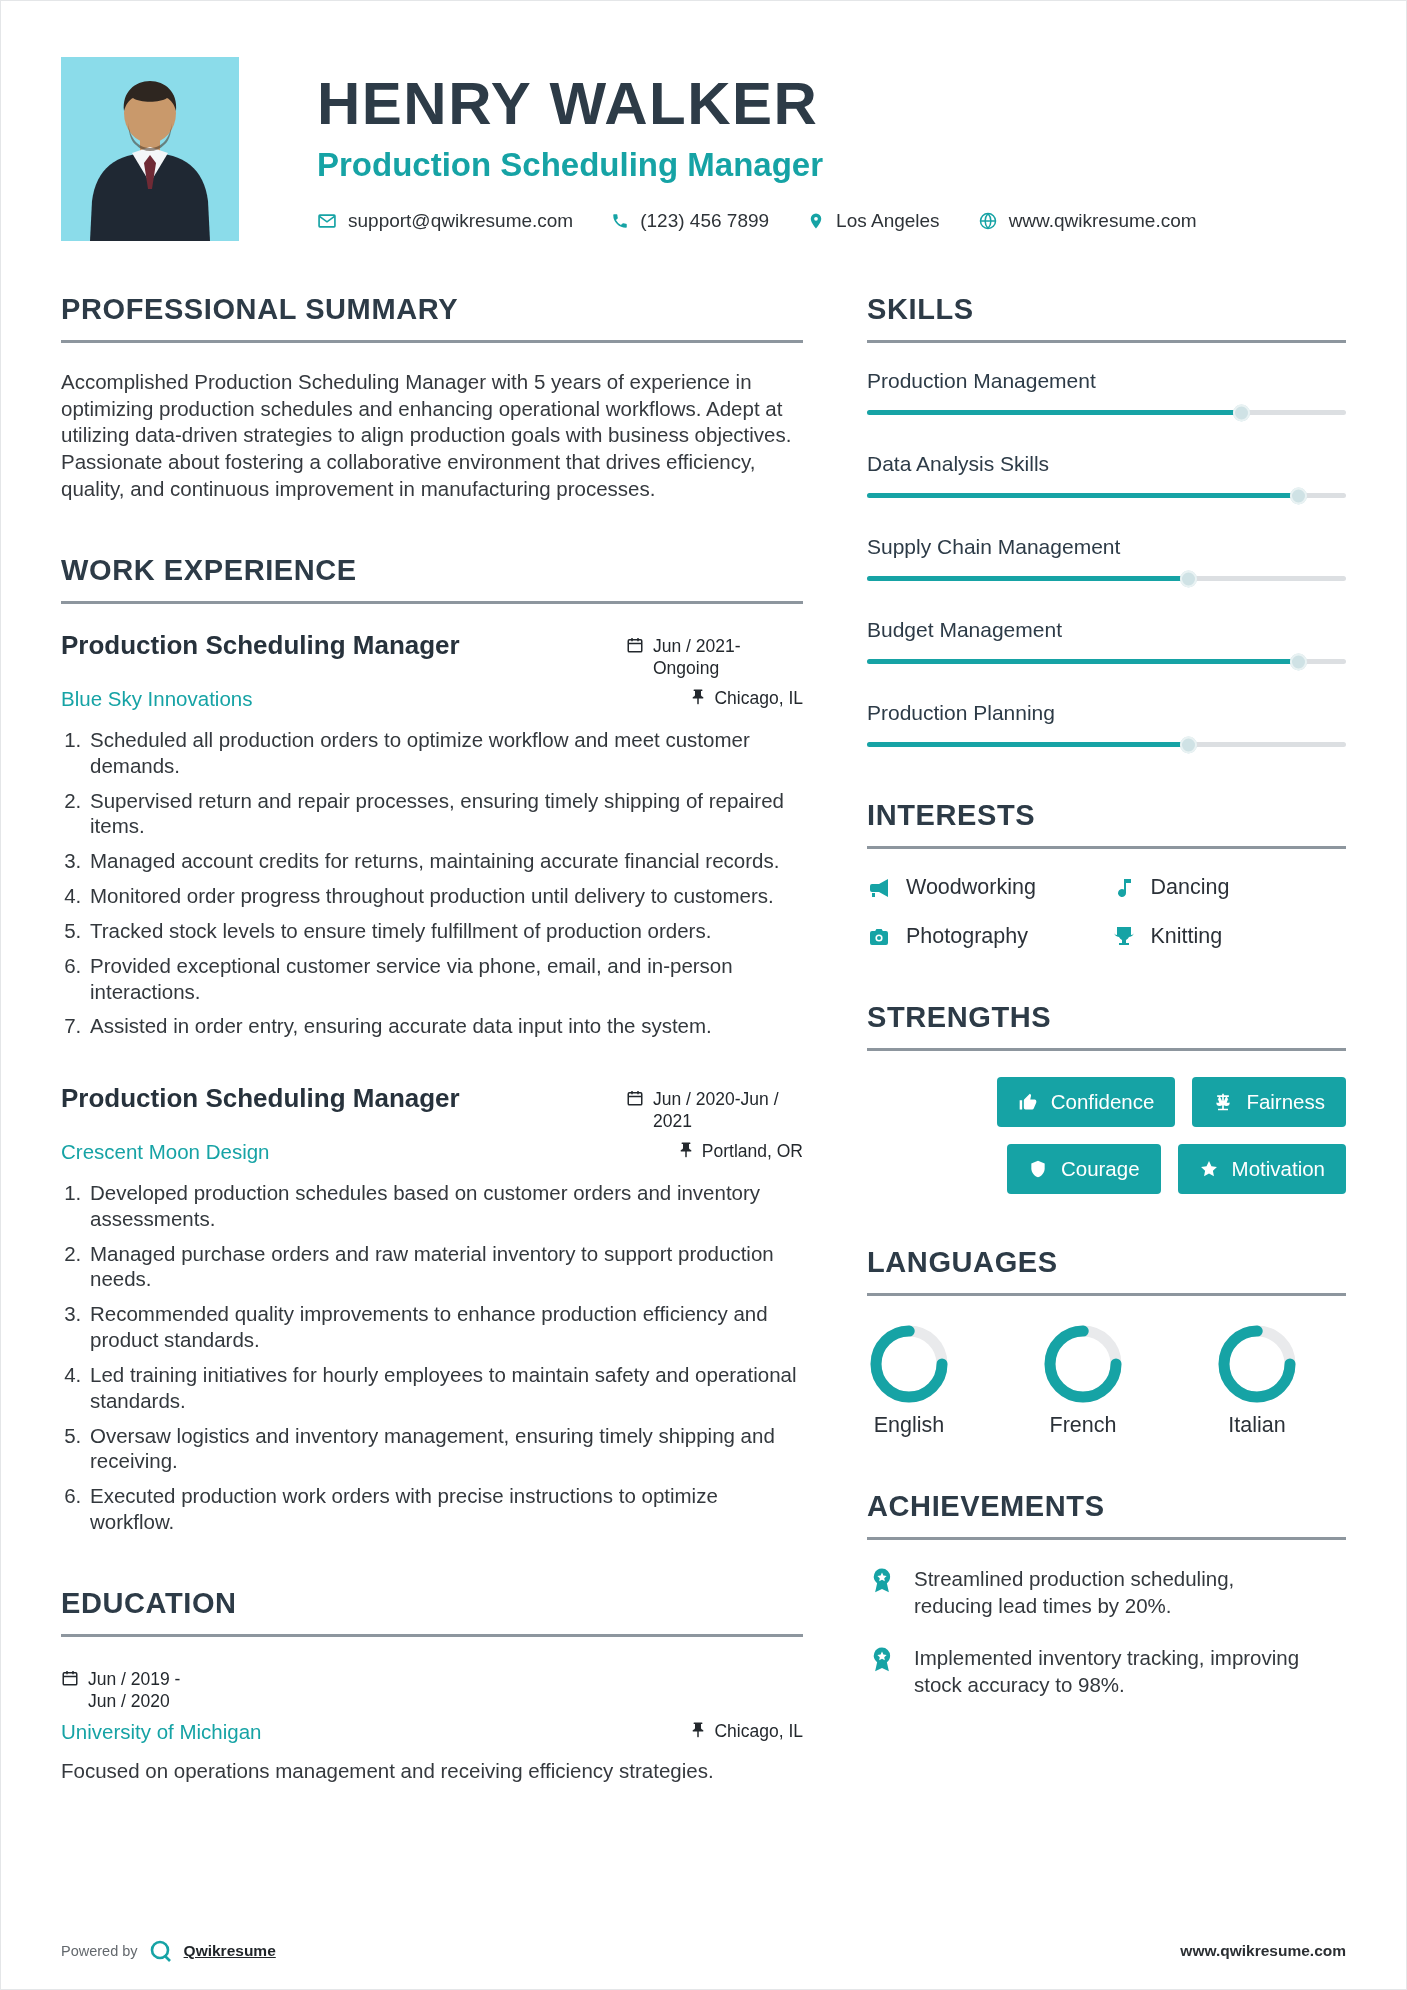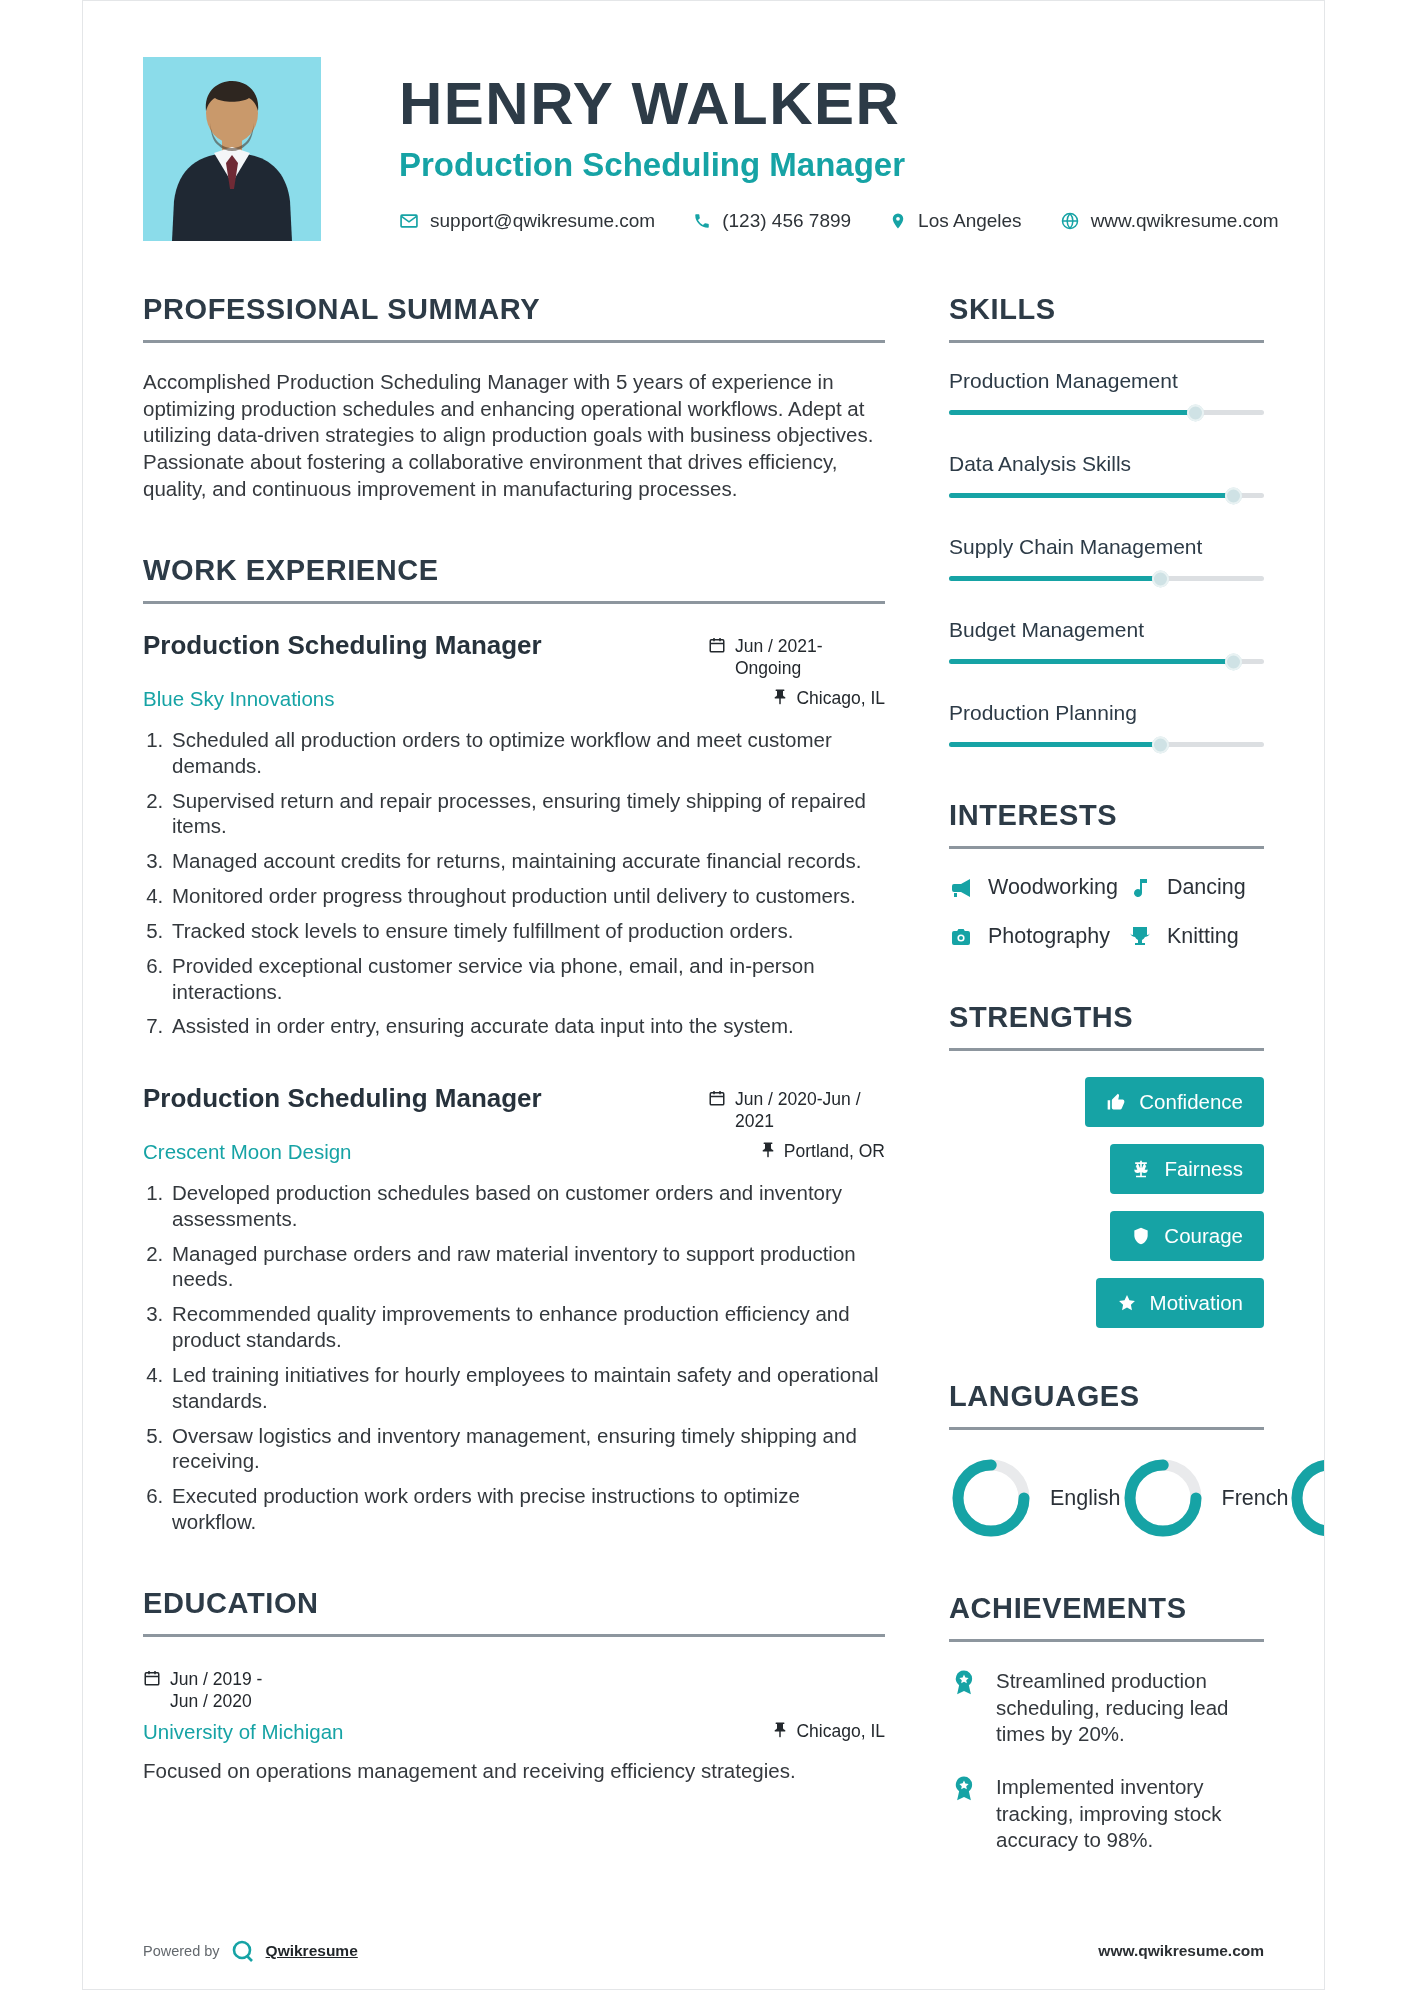--- a/index.html
+++ b/index.html
@@ -1,19 +1,19 @@
 <!DOCTYPE html>
 <html><head>
 <meta charset="utf-8">
 <title>Resume</title>
 <style>
   * { margin:0; padding:0; box-sizing:border-box; }
   html,body { background:#ffffff; }
   body { font-family:"Liberation Sans", sans-serif; color:#33383d; }
-  .page { width:1243px; height:1990px; margin:0 auto; background:#fff; position:relative;
+  .page { width:1407px; height:1990px; margin:0 auto; background:#fff; position:relative;
           border:1px solid #e4e6e8; overflow:hidden; }
 
   
   .header { display:flex; padding:56px 60px 0 60px; gap:78px; }
   .photo { width:178px; height:184px; flex:none; }
   .photo svg { display:block; width:100%; height:100%; }
   .header-text { padding-top:12px; min-width:0; }
   .name { font-size:60px; font-weight:800; color:#2d3b47; letter-spacing:1.5px; }
   .person-title { font-size:33px; font-weight:600; color:#16a3a5; margin-top:8px; }
   .contact { display:flex; align-items:center; gap:38px; margin-top:26px; font-size:19px; color:#2e3338; }
@@ -67,21 +67,21 @@
   .interests-grid { display:grid; grid-template-columns:1fr 1fr; row-gap:24px; column-gap:10px; }
   .interest { display:flex; align-items:center; gap:15px; font-size:21.5px; color:#2b3138; }
 
   
   .strengths-wrap { display:flex; flex-wrap:wrap; gap:17px;justify-content:flex-end; }
   .pill { display:flex; align-items:center; gap:13px; background:#16a3a5; color:#fff;
           font-size:20.5px; padding:13px 21px; border-radius:4px; }
 
   
   .langs { display:flex; justify-content:space-between; width:432px; }
-  .lang { display:flex; flex-direction:row; align-items:center; gap:17px; }
+  .lang { display:flex; flex-direction:column; align-items:center; gap:7px; }
   .lang svg { display:block; width:84px; height:84px; }
   .lang-label { font-size:21.5px; color:#2b3138; }
 
   
   .achv { display:flex; gap:17px; margin-bottom:26px; font-size:20.5px; line-height:1.3; color:#33383d; }
   .achv-text { max-width:390px; }
 
   
   .footer { position:absolute; left:60px; right:60px; bottom:26px;
             display:flex; justify-content:space-between; align-items:center; }

